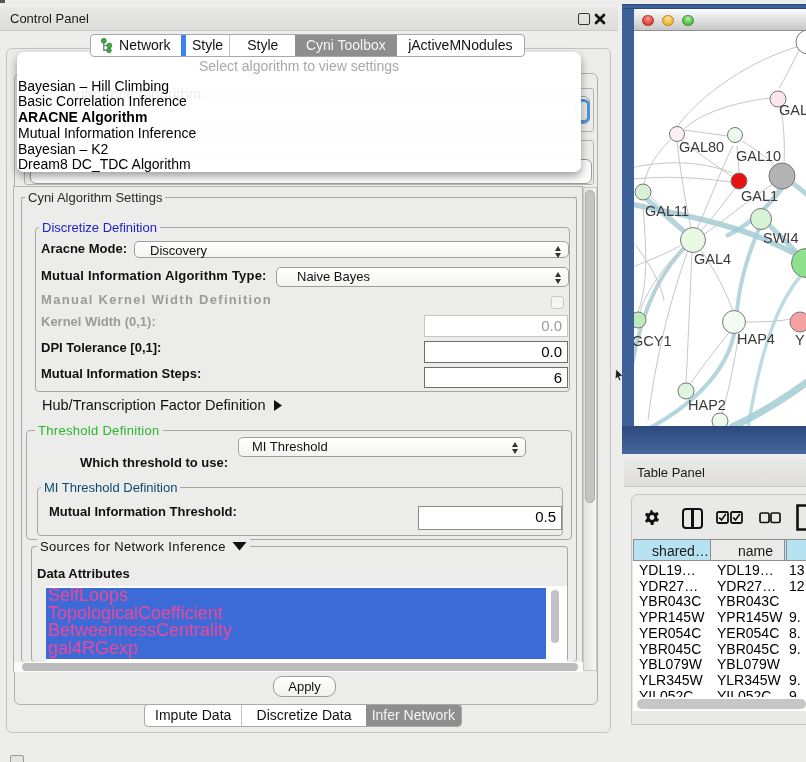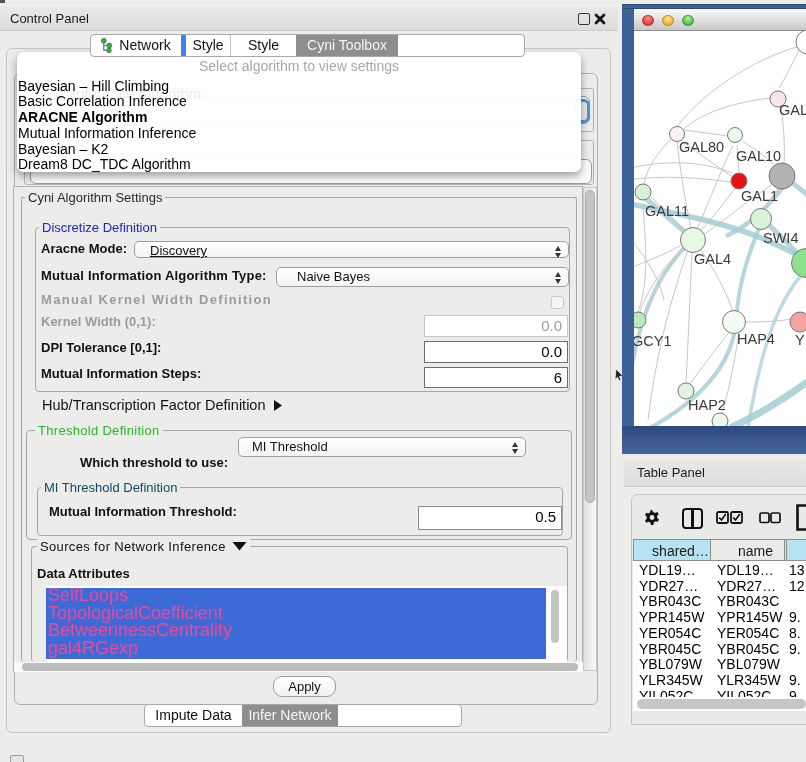--- a/index.html
+++ b/index.html
@@ -37,21 +37,21 @@
 <div class="abs" style="left:585px;top:190px;width:10px;height:313px;background:#c4c4c4;border:1px solid #aeaeac;border-radius:5px;"></div>
 
 <div class="abs" style="left:21px;top:197px;width:556px;height:465px;border:1px solid #a6a6a4;border-top:none;border-bottom:none;border-radius:4px;"></div>
 <div class="abs" style="left:21px;top:197px;width:556px;height:1px;background:#a6a6a4;"></div>
 <div class="abs" style="left:25px;top:190px;background:#ececea;padding:0 3px;font-size:13px;color:#2b2b2b;">Cyni Algorithm Settings</div>
 
 <div class="abs" style="left:35px;top:227px;width:535px;height:165px;border:1px solid #a6a6a4;border-radius:4px;"></div>
 <div class="abs" style="left:39px;top:220px;background:#ececea;padding:0 3px;font-size:13px;color:#2222cc;">Discretize Definition</div>
 
 <div class="abs" style="left:41px;top:241px;font-size:13px;font-weight:bold;color:#111;">Aracne Mode:</div>
-<div class="combo abs" style="left:134px;top:241px;width:435px;height:17px;text-decoration:underline;"><span style="margin-left:15px;">Discovery</span></div>
+<div class="combo abs" style="left:134px;top:241px;width:435px;height:17px;"><span style="margin-left:15px;">Discovery</span></div>
 <div class="abs" style="left:41px;top:268px;font-size:13px;font-weight:bold;color:#111;letter-spacing:0.2px;">Mutual Information Algorithm Type:</div>
 <div class="combo abs" style="left:276px;top:267px;width:293px;height:20px;"><span style="margin-left:20px;">Naive Bayes</span></div>
 <div class="abs" style="left:41px;top:292px;font-size:13px;font-weight:bold;color:#9b9b9b;letter-spacing:1.3px;">Manual Kernel Width Definition</div>
 <div class="abs" style="left:551px;top:296px;width:13px;height:13px;background:#f5f5f5;border:1px solid #c9c9c9;border-radius:3px;"></div>
 <div class="abs" style="left:41px;top:314px;font-size:13px;font-weight:bold;color:#9b9b9b;">Kernel Width (0,1):</div>
 <div class="abs field" style="left:424px;top:315px;width:144px;height:22px;border:1px solid #c6c6c6;color:#9b9b9b;">0.0</div>
 <div class="abs" style="left:41px;top:340px;font-size:13px;font-weight:bold;color:#111;">DPI Tolerance [0,1]:</div>
 <div class="abs field" style="left:424px;top:341px;width:144px;height:22px;border:1px solid #6e6e6e;color:#000;">0.0</div>
 <div class="abs" style="left:41px;top:366px;font-size:13px;font-weight:bold;color:#111;">Mutual Information Steps:</div>
 <div class="abs field" style="left:424px;top:367px;width:144px;height:21px;border:1px solid #6e6e6e;color:#000;">6</div>
@@ -83,33 +83,35 @@
   <div style="position:absolute;left:505px;top:4px;width:8px;height:53px;background:#c3c3c3;border-radius:4px;"></div>
 </div>
 
 <div class="abs" style="left:14px;top:662px;width:569px;height:10px;background:#fafaf8;"></div>
 <div class="abs" style="left:22px;top:663px;width:556px;height:8px;background:#bcbcbc;border-radius:4px;"></div>
 
 <div class="abs" style="left:273px;top:676px;width:63px;height:21px;background:linear-gradient(#ffffff,#f1f1ef);border:1px solid #9e9e9c;border-radius:9px;text-align:center;font-size:13px;line-height:19px;color:#111;">Apply</div>
 
 <div class="abs seg" style="left:144px;top:704px;width:318px;height:23px;">
   <div class="segitem" style="width:97px;">Impute Data</div>
+  <div class="segitem" style="width:125px;border-left:1px solid #c2c2c2;">Discretize Data</div>
   <div class="segitem sel" style="width:96px;">Infer Network</div>
 </div>
 
 <div class="abs seg" style="left:90px;top:34px;width:435px;height:23px;z-index:30;">
   <div class="segitem" style="width:90px;"><svg width="12" height="15" viewBox="0 0 12 15" style="margin-right:6px;">
         <path d="M2.8 3 V13 M2.8 7.5 H7.5 M2.8 12.2 H7.5" stroke="#6a6f7a" stroke-width="1.2" fill="none"></path>
         <circle cx="2.8" cy="2.8" r="2.5" fill="#43a843" stroke="#2d7d2d" stroke-width="0.7"></circle>
         <circle cx="8.3" cy="7.5" r="2.5" fill="#43a843" stroke="#2d7d2d" stroke-width="0.7"></circle>
         <circle cx="8" cy="12.4" r="2.3" fill="#43a843" stroke="#2d7d2d" stroke-width="0.7"></circle>
       </svg>Network</div>
   <div class="segitem" style="width:49px;border-left:5px solid #3b82f6;">Style</div>
   <div class="segitem" style="width:66px;border-left:1px solid #c2c2c2;">Style</div>
   <div class="segitem sel" style="width:102px;">Cyni Toolbox</div>
+  <div class="segitem" style="width:128px;">jActiveMNodules</div>
 </div>
 
 <div class="abs" style="left:17px;top:52px;width:564px;height:120px;background:rgba(255,255,255,0.96);box-shadow:0 4px 9px rgba(0,0,0,0.38);border-radius:7px;z-index:20;">
   <div style="position:absolute;left:0;top:6px;width:100%;text-align:center;font-size:14px;color:#a8a8a8;">Select algorithm to view settings</div>
   <div style="position:absolute;left:55px;top:33px;font-size:15px;color:rgba(0,0,0,0.08);">Inference Algorithm</div>
   <div style="position:absolute;left:1px;top:26.5px;font-size:14px;color:#000;line-height:15.8px;">Bayesian – Hill Climbing<br>Basic Correlation Inference<br><b>ARACNE Algorithm</b><br>Mutual Information Inference<br>Bayesian – K2<br>Dream8 DC_TDC Algorithm</div>
 </div>
 
 <div class="abs" style="left:10px;top:755px;width:14px;height:10px;background:#e4e4e2;border:1px solid #9a9a98;border-radius:2px;"></div>
 

